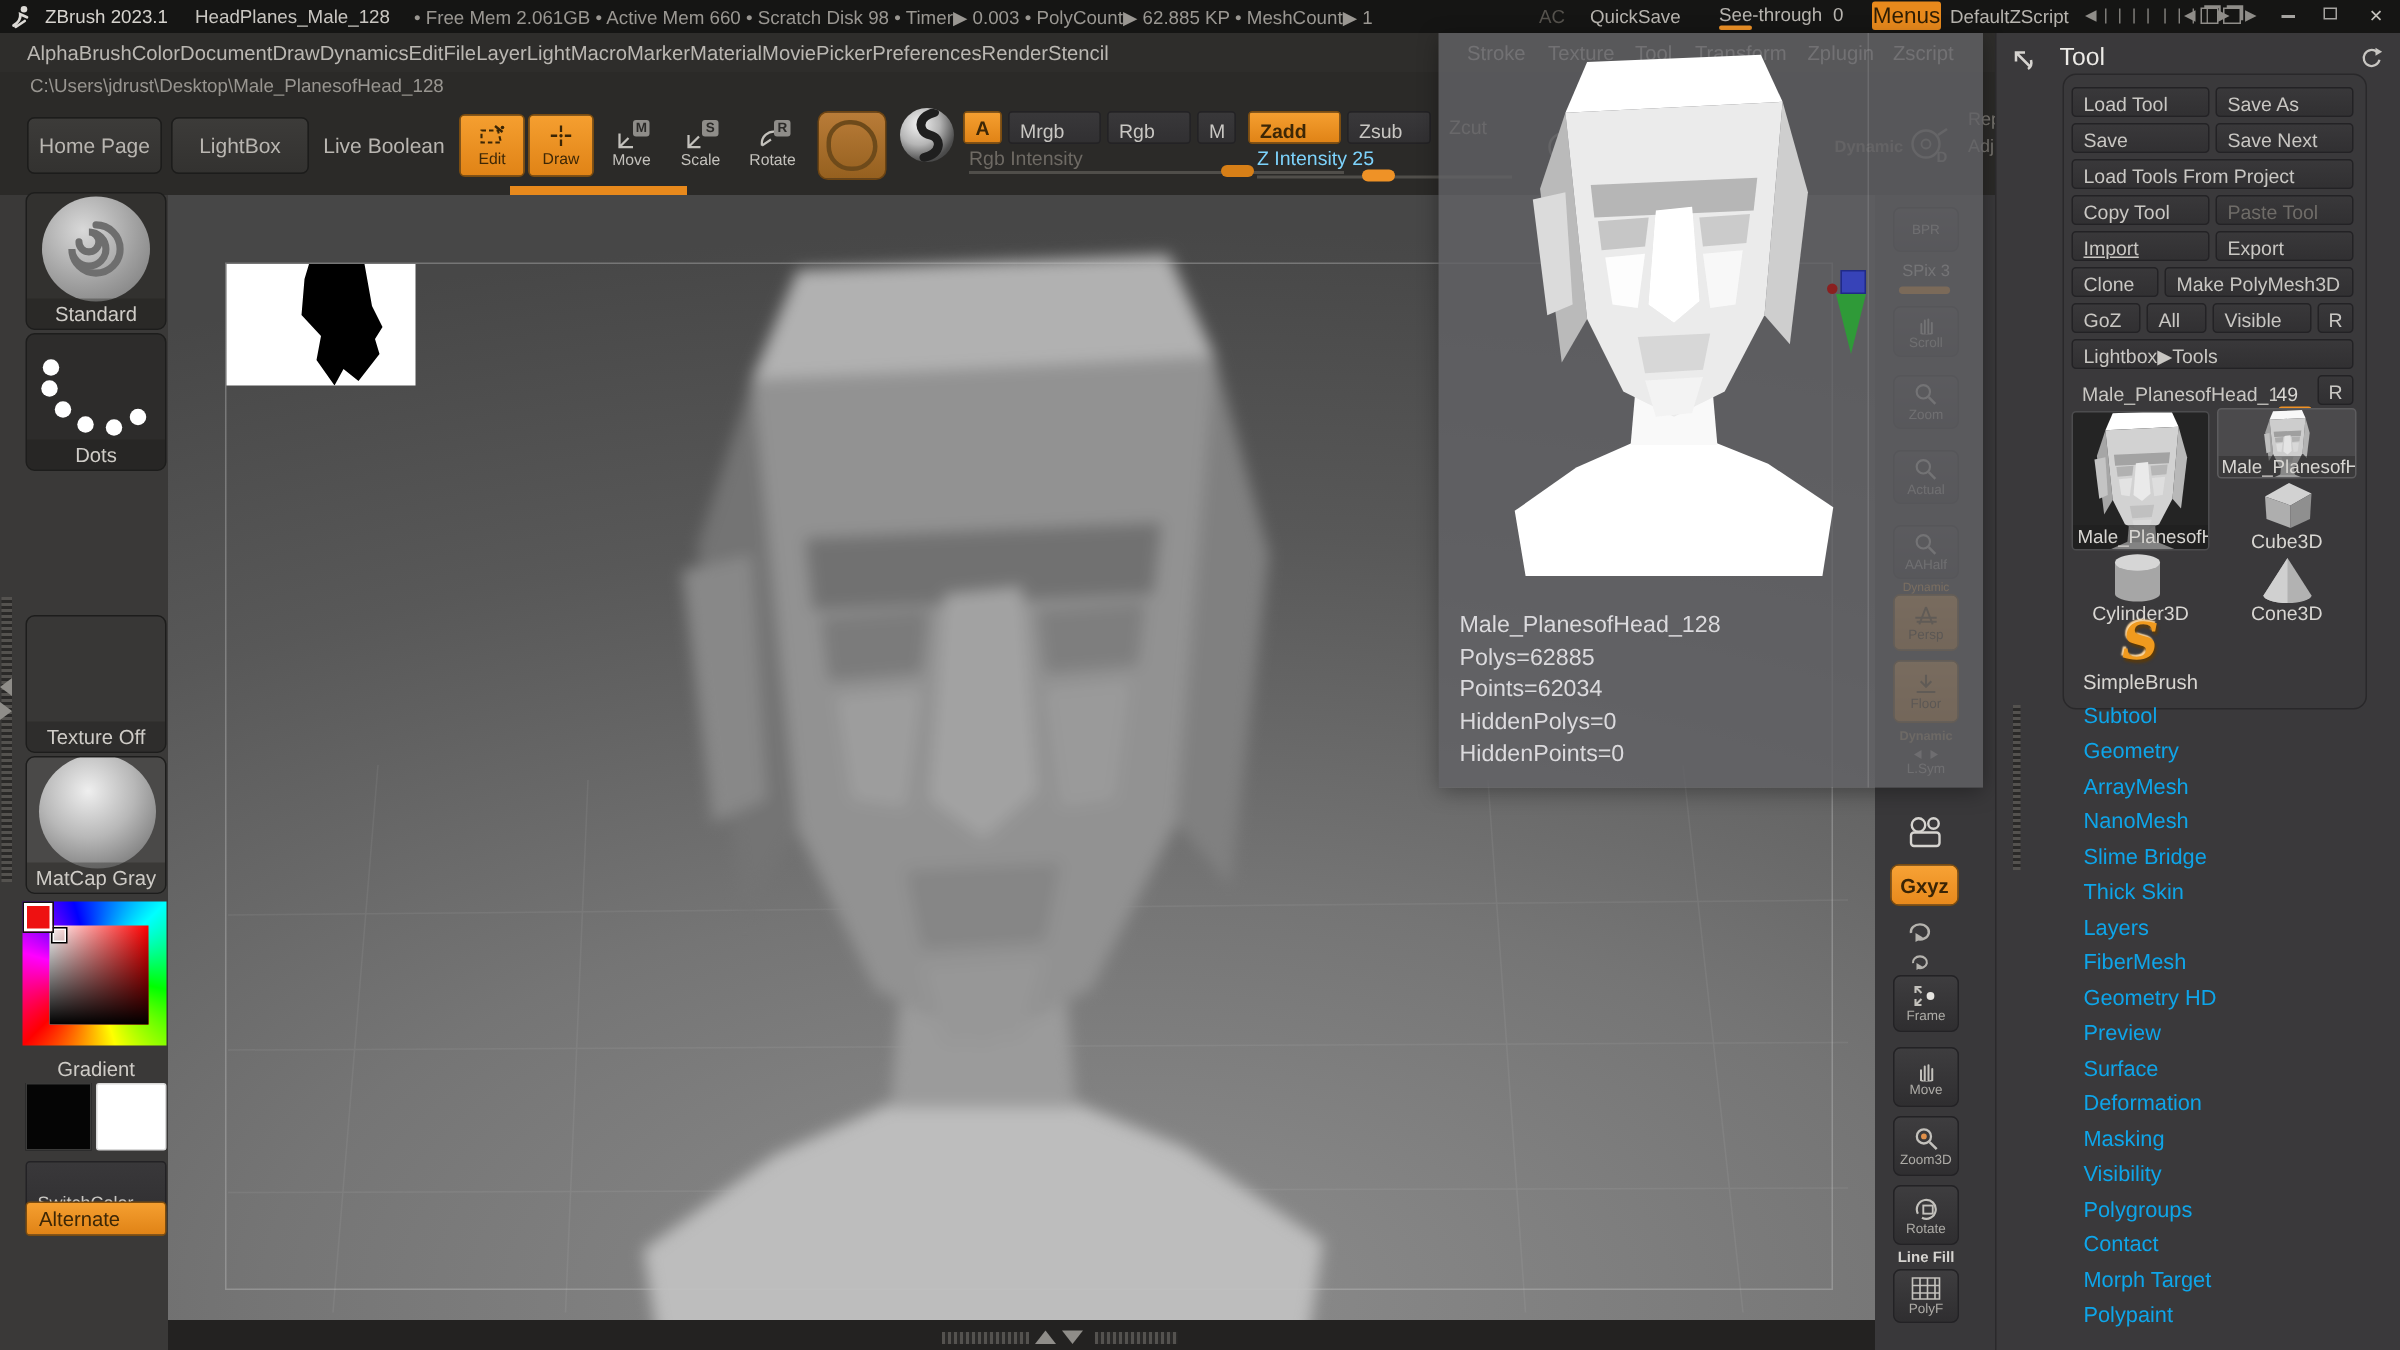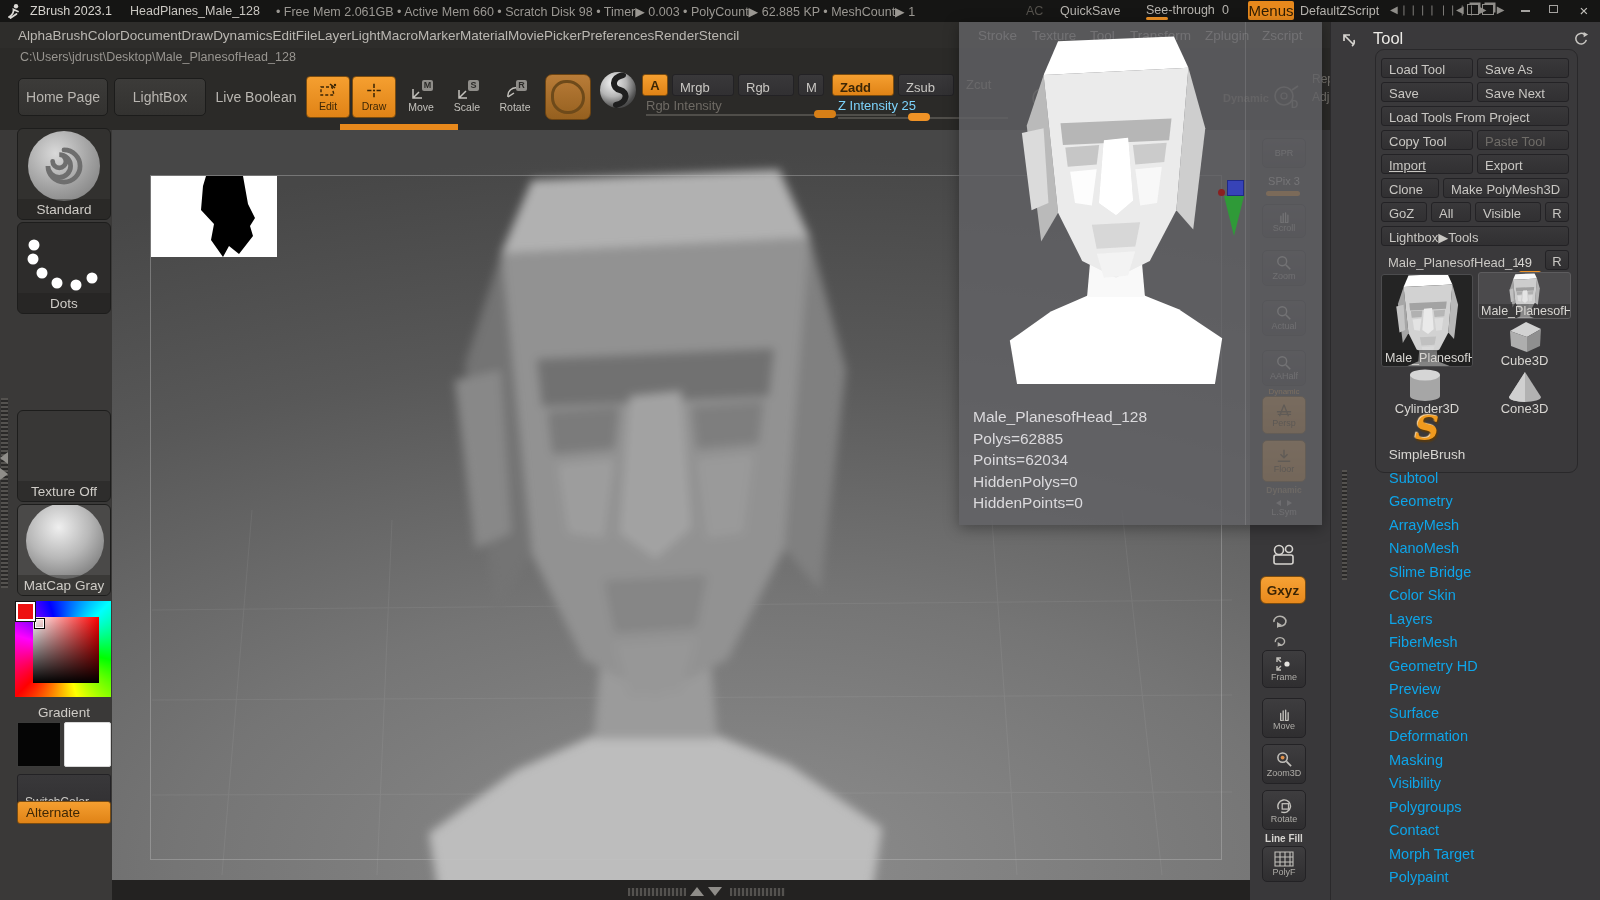--- a/index.html
+++ b/index.html
@@ -567,21 +567,21 @@
     <div class="abs ctr thmbcap" style="left:36px;top:424px;width:120px;height:16px;font-size:13.5px;justify-content:center;display:flex;">
       <span>SimpleBrush</span>
     </div>
 
     <div class="abs grip-v" style="left:11px;top:448px;width:5px;height:110px;"></div>
     <div class="abs seclab" style="left:58px;top:448px;">Subtool</div>
     <div class="abs seclab" style="left:58px;top:471px;">Geometry</div>
     <div class="abs seclab" style="left:58px;top:495px;">ArrayMesh</div>
     <div class="abs seclab" style="left:58px;top:518px;">NanoMesh</div>
     <div class="abs seclab" style="left:58px;top:542px;">Slime Bridge</div>
-    <div class="abs seclab" style="left:58px;top:565px;">Color Skin</div>
+    <div class="abs seclab" style="left:58px;top:565px;">Thick Skin</div>
     <div class="abs seclab" style="left:58px;top:589px;">Layers</div>
     <div class="abs seclab" style="left:58px;top:612px;">FiberMesh</div>
     <div class="abs seclab" style="left:58px;top:636px;">Geometry HD</div>
     <div class="abs seclab" style="left:58px;top:659px;">Preview</div>
     <div class="abs seclab" style="left:58px;top:683px;">Surface</div>
     <div class="abs seclab" style="left:58px;top:706px;">Deformation</div>
     <div class="abs seclab" style="left:58px;top:730px;">Masking</div>
     <div class="abs seclab" style="left:58px;top:753px;">Visibility</div>
     <div class="abs seclab" style="left:58px;top:777px;">Polygroups</div>
     <div class="abs seclab" style="left:58px;top:800px;">Contact</div>

